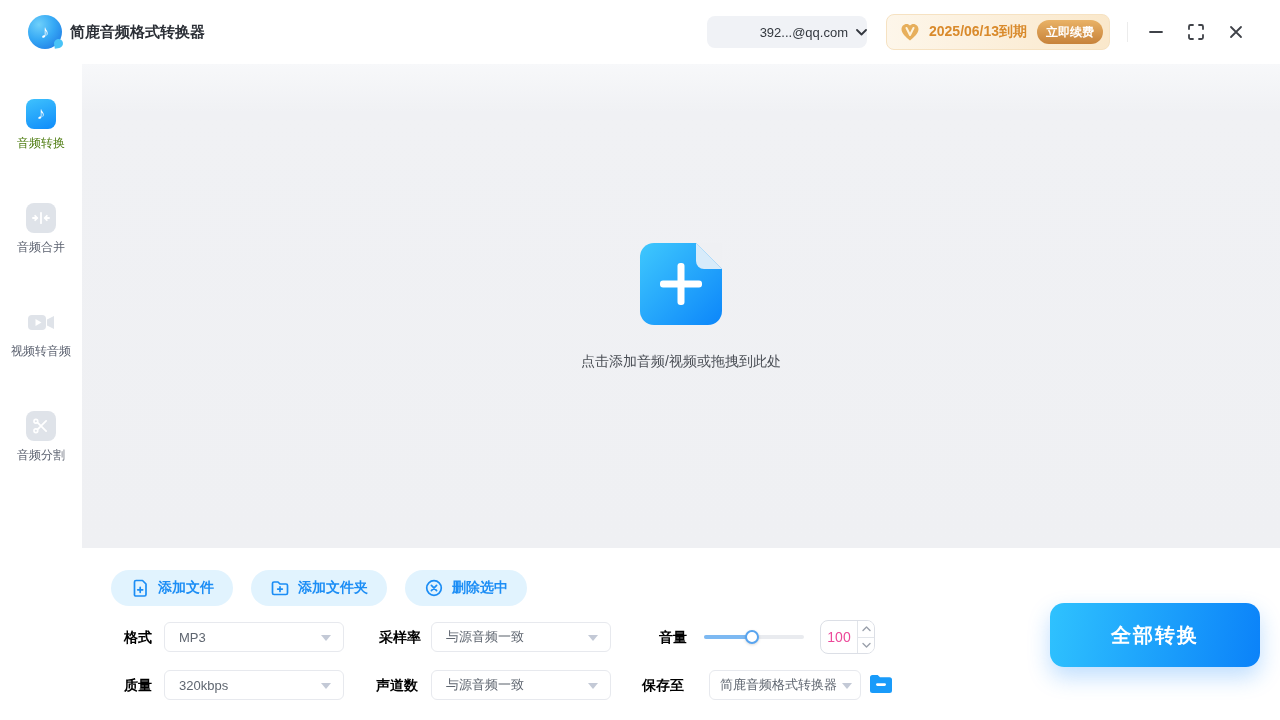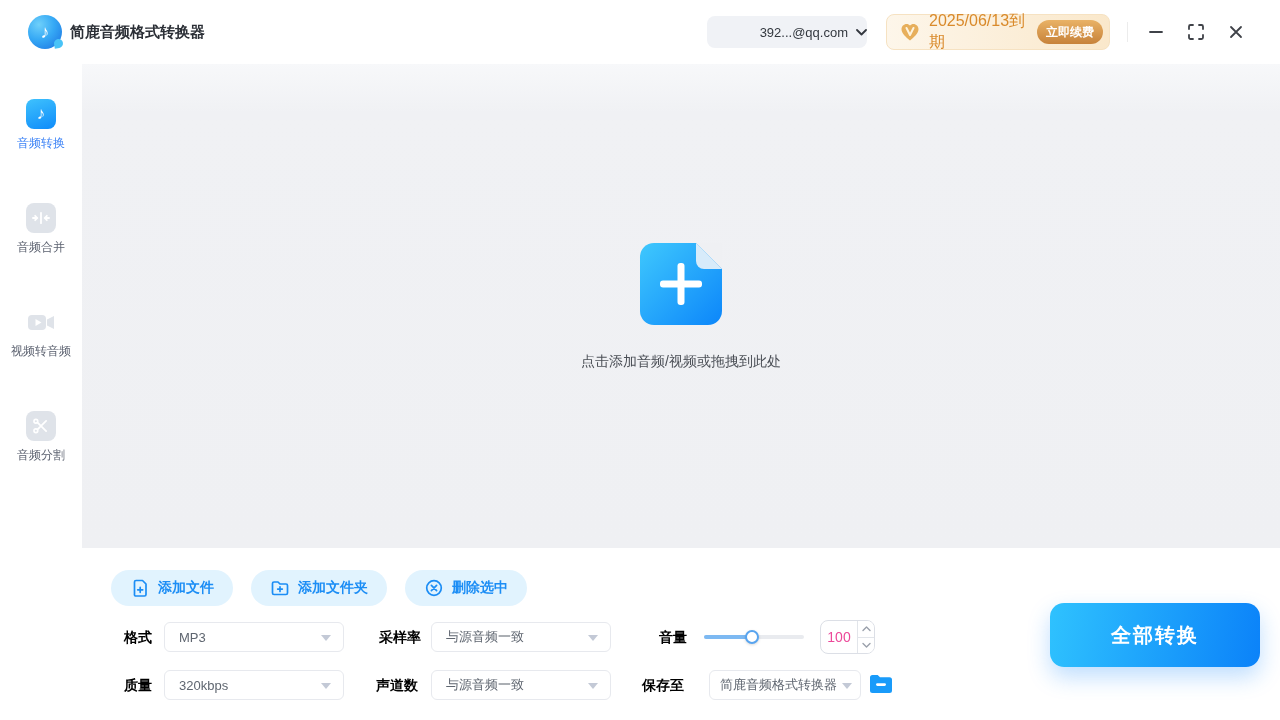--- a/index.html
+++ b/index.html
@@ -16,40 +16,40 @@
   .app-title { position:absolute; left:70px; top:0; height:64px; line-height:64px;
     font-size:15px; font-weight:700; color:#2b2f36; }
 
   .account-pill { position:absolute; left:707px; top:16px; width:160px; height:32px;
     background:#f0f2f6; border-radius:8px; display:flex; align-items:center; justify-content:flex-end;
     gap:8px; font-size:13px; color:#33383f; cursor:pointer; }
 
   .vip-badge { position:absolute; left:886px; top:14px; width:224px; height:36px; border-radius:8px;
     background:linear-gradient(90deg,#fdf6ea 0%,#fae8cb 100%);
     border:1px solid #f6e2c2; display:flex; align-items:center; padding:0 6px 0 12px; gap:8px; }
-  .vip-expiry { font-size:16px; font-weight:400; color:#d98a2b; flex:1; }
+  .vip-expiry { font-size:14px; font-weight:700; color:#d98a2b; flex:1; }
   .renew-btn { width:66px; height:24px; border-radius:13px; border:none; cursor:pointer;
     background:linear-gradient(180deg,#e9b266 0%,#c7823a 100%);
     color:#fff; font-size:12px; font-weight:600; font-family:Liberation Serif, serif; }
 
   .win-divider { position:absolute; left:1127px; top:22px; width:1px; height:20px; background:#ececec; }
   .win-btn { position:absolute; top:18px; width:28px; height:28px; display:flex;
     align-items:center; justify-content:center; cursor:pointer; background:none; border:none; }
   .win-btn.min { left:1142px; } .win-btn.max { left:1182px; } .win-btn.close { left:1222px; }
 
   
   .sidebar { position:absolute; left:0; top:64px; width:82px; height:656px; background:#fff;
     display:flex; flex-direction:column; align-items:center; padding-top:35px; gap:51px; z-index:4; }
   .side-item { display:flex; flex-direction:column; align-items:center; gap:6px; cursor:pointer; width:82px; }
   .tile { width:30px; height:30px; border-radius:8px; background:#dfe3e9;
     display:flex; align-items:center; justify-content:center; color:#fff; font-size:17px; }
   .side-item.active .tile { background:linear-gradient(160deg,#3fc2fd 0%,#0e8bfa 100%); }
   .tile.shape { background:none; border-radius:0; }
   .side-label { font-size:12px; color:#5c6270; }
-  .side-item.active .side-label { color:#3b82f6; }
+  .side-item.active .side-label { color:#4d7c0f; }
 
   
   .main-area { position:absolute; left:82px; top:64px; width:1198px; height:484px;
     background:linear-gradient(180deg,#f7f8fa 0%,#f0f1f4 10%,#eff0f3 100%);
     display:flex; flex-direction:column; align-items:center; }
   .drop-icon { position:relative; margin-top:179px; width:82px; height:82px; border-radius:14px;
     background:linear-gradient(135deg,#3fc8fd 0%,#0c86fa 100%); cursor:pointer; }
   .drop-icon .cut { position:absolute; top:0; right:0; width:26px; height:26px;
     background:#eff0f3; clip-path:polygon(0 0,100% 0,100% 100%); }
   .drop-icon .fold { position:absolute; top:0; right:0; width:26px; height:26px;

